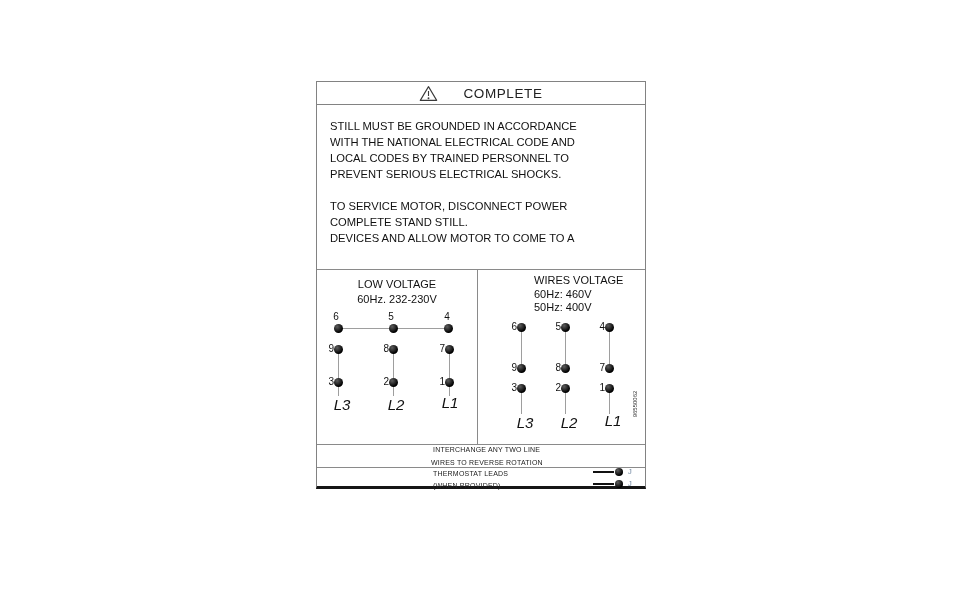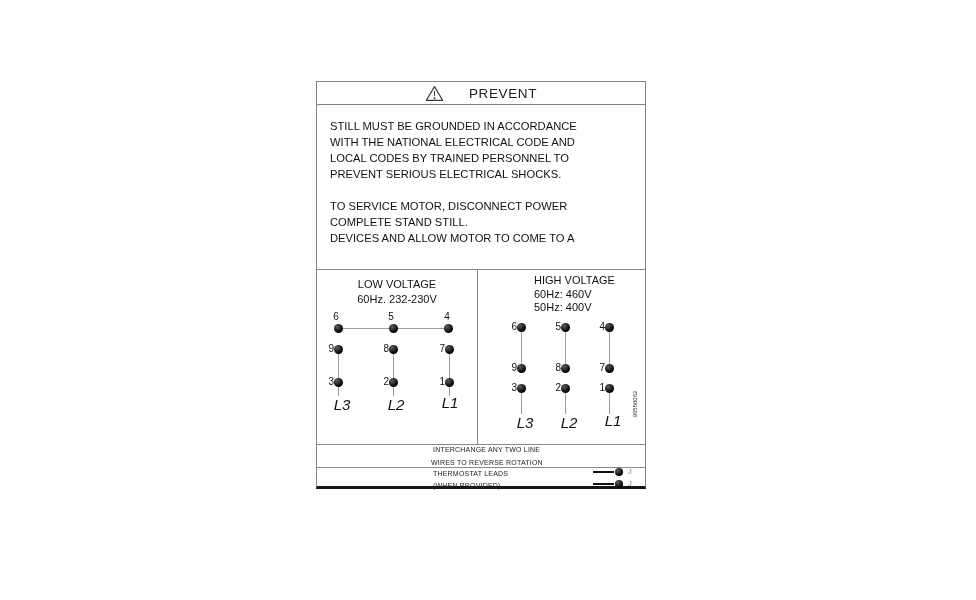--- a/index.html
+++ b/index.html
@@ -37,21 +37,21 @@
 
 <div class="canvas">
   <div class="label-box">
 
     <div class="hdr">
       <svg width="19" height="17" viewBox="0 0 19 17">
         <path d="M9.5 1.6 L17.7 15.4 L1.3 15.4 Z" fill="none" stroke="#3a3a3a" stroke-width="1.1" stroke-linejoin="round"></path>
         <line x1="9.5" y1="6" x2="9.5" y2="11" stroke="#3a3a3a" stroke-width="1.1"></line>
         <circle cx="9.5" cy="13.3" r="0.95" fill="#3a3a3a"></circle>
       </svg>
-      <span class="hdr-title">PREVENT</span>
+      <span class="hdr-title">COMPLETE</span>
     </div>
 
     <div class="body-text">
       <div>
         <div>STILL MUST BE GROUNDED IN ACCORDANCE</div>
         <div>WITH THE NATIONAL ELECTRICAL CODE AND</div>
         <div>LOCAL CODES BY TRAINED PERSONNEL TO</div>
         <div>PREVENT SERIOUS ELECTRICAL SHOCKS.</div>
       </div>
       <div class="para2">
@@ -93,21 +93,21 @@
     <span class="tnum ra" style="left:60px;top:294px">2</span>
     <span class="tnum ra" style="left:116px;top:294px">1</span>
     <span class="dot" style="left:16.5px;top:296px"></span>
     <span class="dot" style="left:71.5px;top:296px"></span>
     <span class="dot" style="left:127.5px;top:296px"></span>
 
     <span class="llbl" style="left:14px;top:317px">L3</span>
     <span class="llbl" style="left:68px;top:317px">L2</span>
     <span class="llbl" style="left:122px;top:315px">L1</span>
 
-    <div class="panel-title" style="left:217px;top:192px">HIGH VOLTAGE</div>
+    <div class="panel-title" style="left:217px;top:192px">WIRES VOLTAGE</div>
     <div class="panel-title" style="left:217px;top:206px">60Hz: 460V</div>
     <div class="panel-title" style="left:217px;top:219px">50Hz: 400V</div>
 
     <div class="wire" style="left:203.5px;top:245px;width:1px;height:41px"></div>
     <div class="wire" style="left:247.5px;top:245px;width:1px;height:41px"></div>
     <div class="wire" style="left:291.5px;top:245px;width:1px;height:41px"></div>
 
     <div class="wire" style="left:203.5px;top:306px;width:1px;height:26px"></div>
     <div class="wire" style="left:247.5px;top:306px;width:1px;height:26px"></div>
     <div class="wire" style="left:291.5px;top:306px;width:1px;height:26px"></div>

